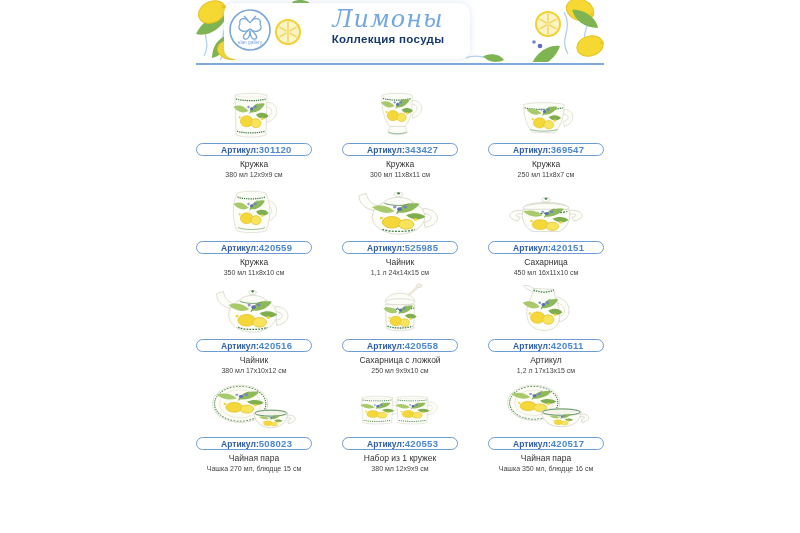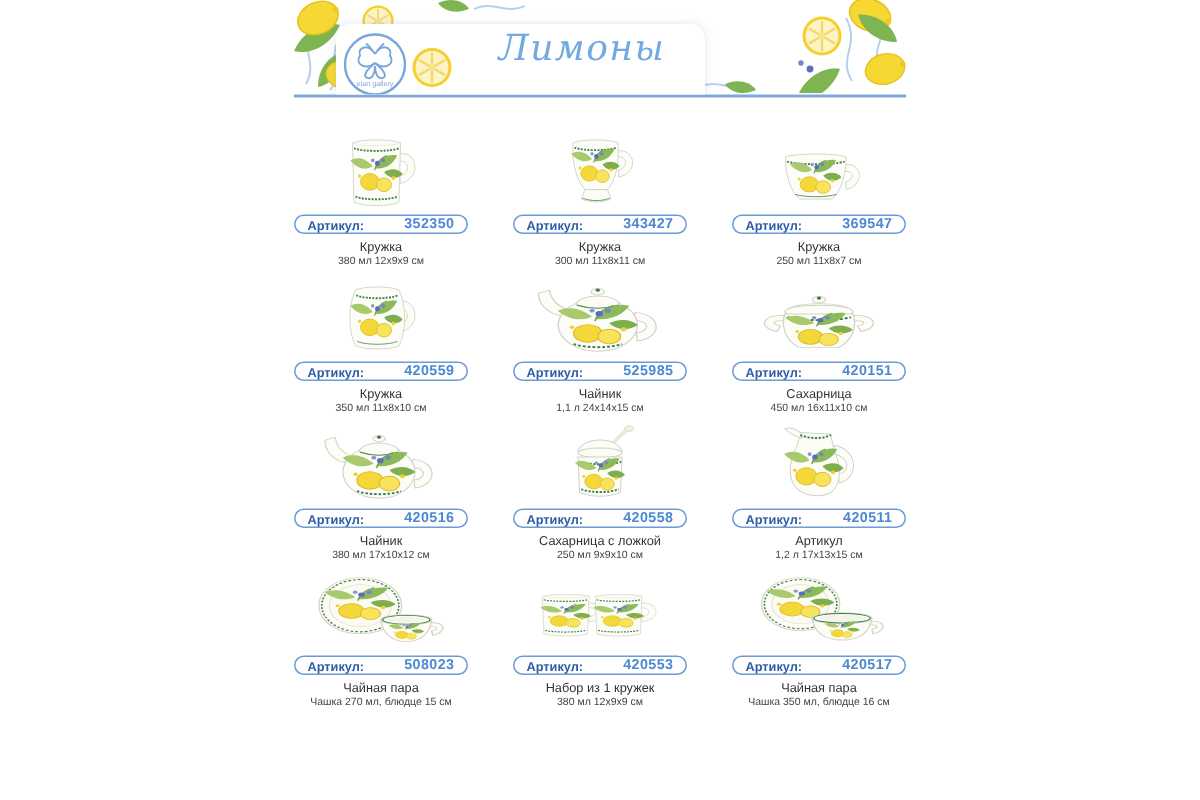--- a/index.html
+++ b/index.html
@@ -3,37 +3,37 @@
 <meta charset="utf-8">
 <style>
   html,body{margin:0;padding:0;background:#fff;}
   .page{position:relative;width:800px;height:533px;background:#fff;overflow:hidden;
         font-family:"Liberation Sans",sans-serif;}
 
   
   .banner{position:absolute;left:196px;top:0;width:408px;height:63px;
           border-bottom:2px solid #7fa9dd;overflow:hidden;background:#fff;}
   .banner-bg{position:absolute;left:0;top:0;}
-  .panel{position:absolute;left:28px;top:16px;width:246px;height:56px;background:#fff;
+  .panel{position:absolute;left:28px;top:3px;width:246px;height:56px;background:#fff;
          border-radius:10px;box-shadow:0 0 6px rgba(120,150,200,.25);}
   .logo{position:absolute;left:5px;top:6px;}
   .slice-sm{position:absolute;left:50px;top:15px;}
   .titles{position:absolute;left:84px;right:2px;top:3px;text-align:center;}
   .title{font-family:"DejaVu Serif",serif;font-style:italic;color:#72a9e0;
          font-size:24px;line-height:27px;letter-spacing:1px;}
   .subtitle{color:#16386b;font-weight:bold;font-size:11.5px;line-height:13px;letter-spacing:.3px;}
 
   
   .grid{position:absolute;left:196px;top:84px;width:408px;display:grid;
         grid-template-columns:116px 116px 116px;justify-content:space-between;}
   .card{height:98px;display:flex;flex-direction:column;align-items:center;}
   .imgbox{height:57px;width:112px;display:flex;align-items:flex-end;justify-content:center;}
   .badge{margin-top:2px;width:100%;height:13px;box-sizing:border-box;
          border:1.5px solid #6d9bd6;border-radius:9px;background:#fff;
-         display:flex;align-items:center;justify-content:space-between;padding:0 8px;}
+         display:flex;align-items:center;justify-content:space-between;padding:0 24px;}
   .badge-label{font-size:8.5px;font-weight:bold;color:#2e5ea6;}
   .badge-num{font-size:9.5px;font-weight:bold;color:#4b87d2;letter-spacing:.3px;}
   .pname{margin-top:4px;font-size:8.5px;line-height:9px;color:#333;}
   .pspecs{margin-top:2px;font-size:7px;line-height:8px;color:#444;text-align:center;}
 
   
   .s-mug{width:60px;height:52px;}
   .s-wide{width:88px;height:53px;}
   .s-mid{width:68px;height:54px;}
   .s-cs{width:92px;height:52px;}
@@ -230,35 +230,36 @@
           <path d="M19,12 C18,9 16,8 15,7"></path>
           <path d="M23,12 C24,9 26,8 27,7"></path>
         </g>
         <text x="21" y="35" text-anchor="middle" font-size="4.8" fill="#7aa7d9">elan gallery</text>
       </svg>
       <svg class="slice-sm" width="28" height="28" viewBox="-14 -14 28 28">
         <use href="#slice"></use>
       </svg>
       <div class="titles">
         <div class="title">Лимоны</div>
+        <div class="subtitle">Коллекция посуды</div>
       </div>
     </div>
   </div>
 
   <div class="grid">
 
     <div class="card">
       <div class="imgbox">
         <svg class="s-mug" viewBox="0 0 120 100" preserveAspectRatio="none">
             <use href="#shape-mug"></use>
           </svg>
       </div>
       <div class="badge">
         <span class="badge-label">Артикул:</span>
-        <span class="badge-num">352350</span>
+        <span class="badge-num">301120</span>
       </div>
       <div class="pname">Кружка</div>
       <div class="pspecs">380 мл 12х9х9 см</div>
     </div>
 
     <div class="card">
       <div class="imgbox">
         <svg class="s-mug" viewBox="0 0 120 100" preserveAspectRatio="none">
             <use href="#shape-mug-footed"></use>
           </svg>

